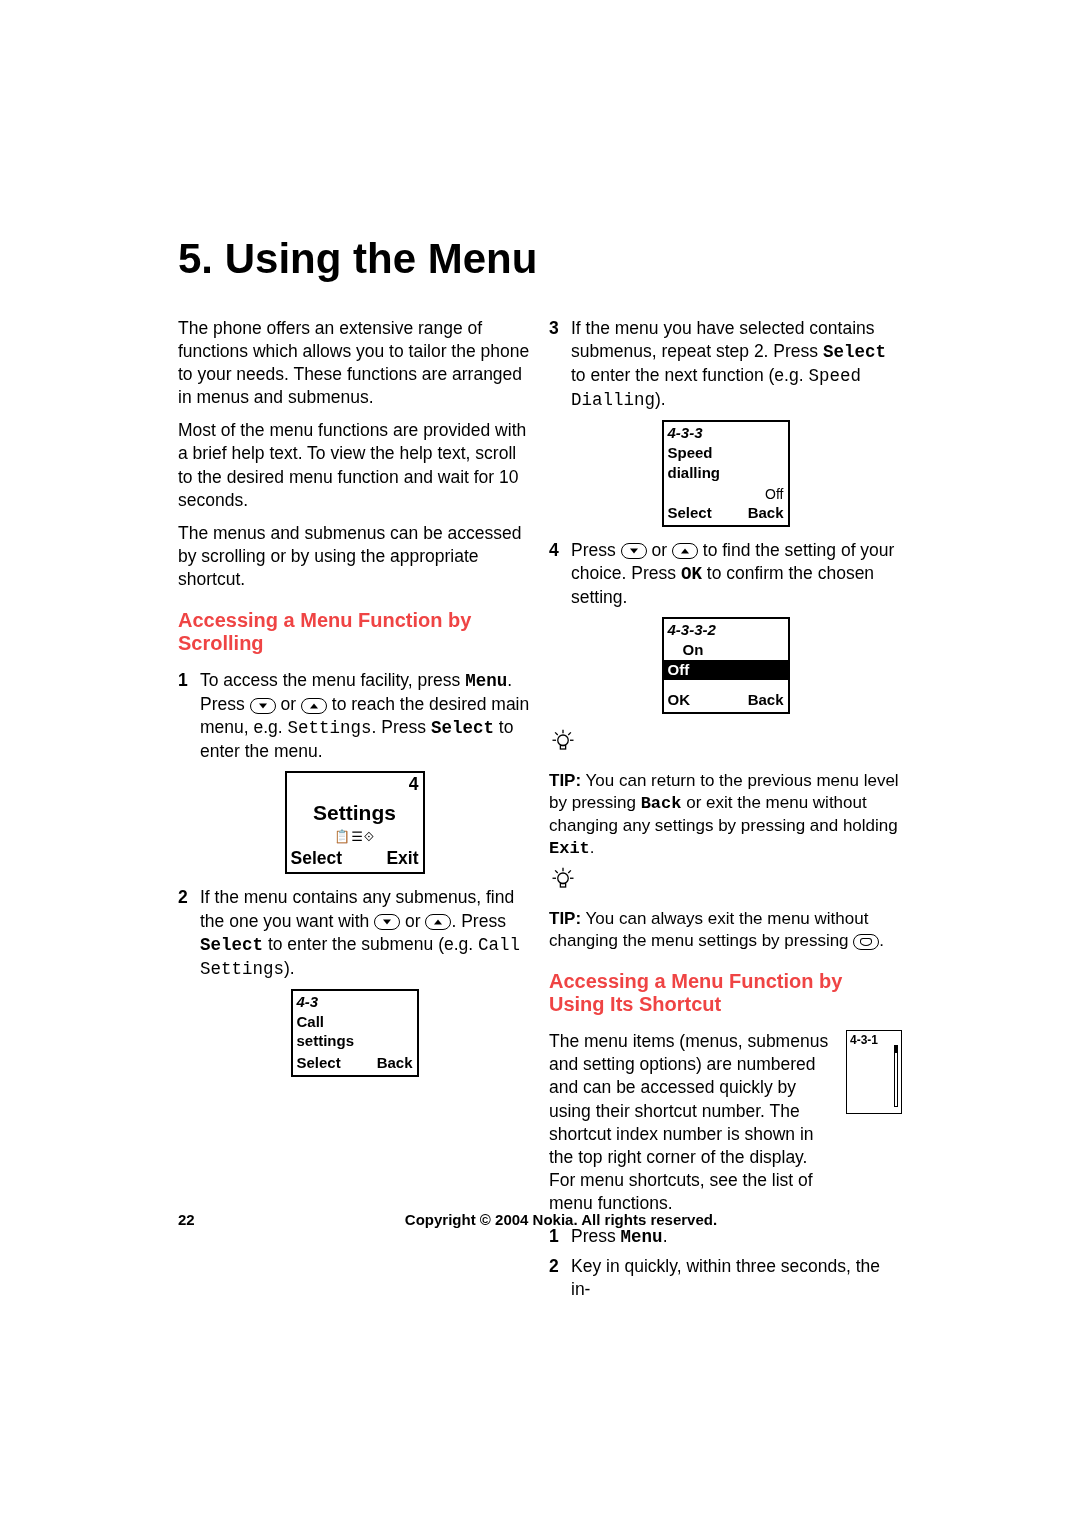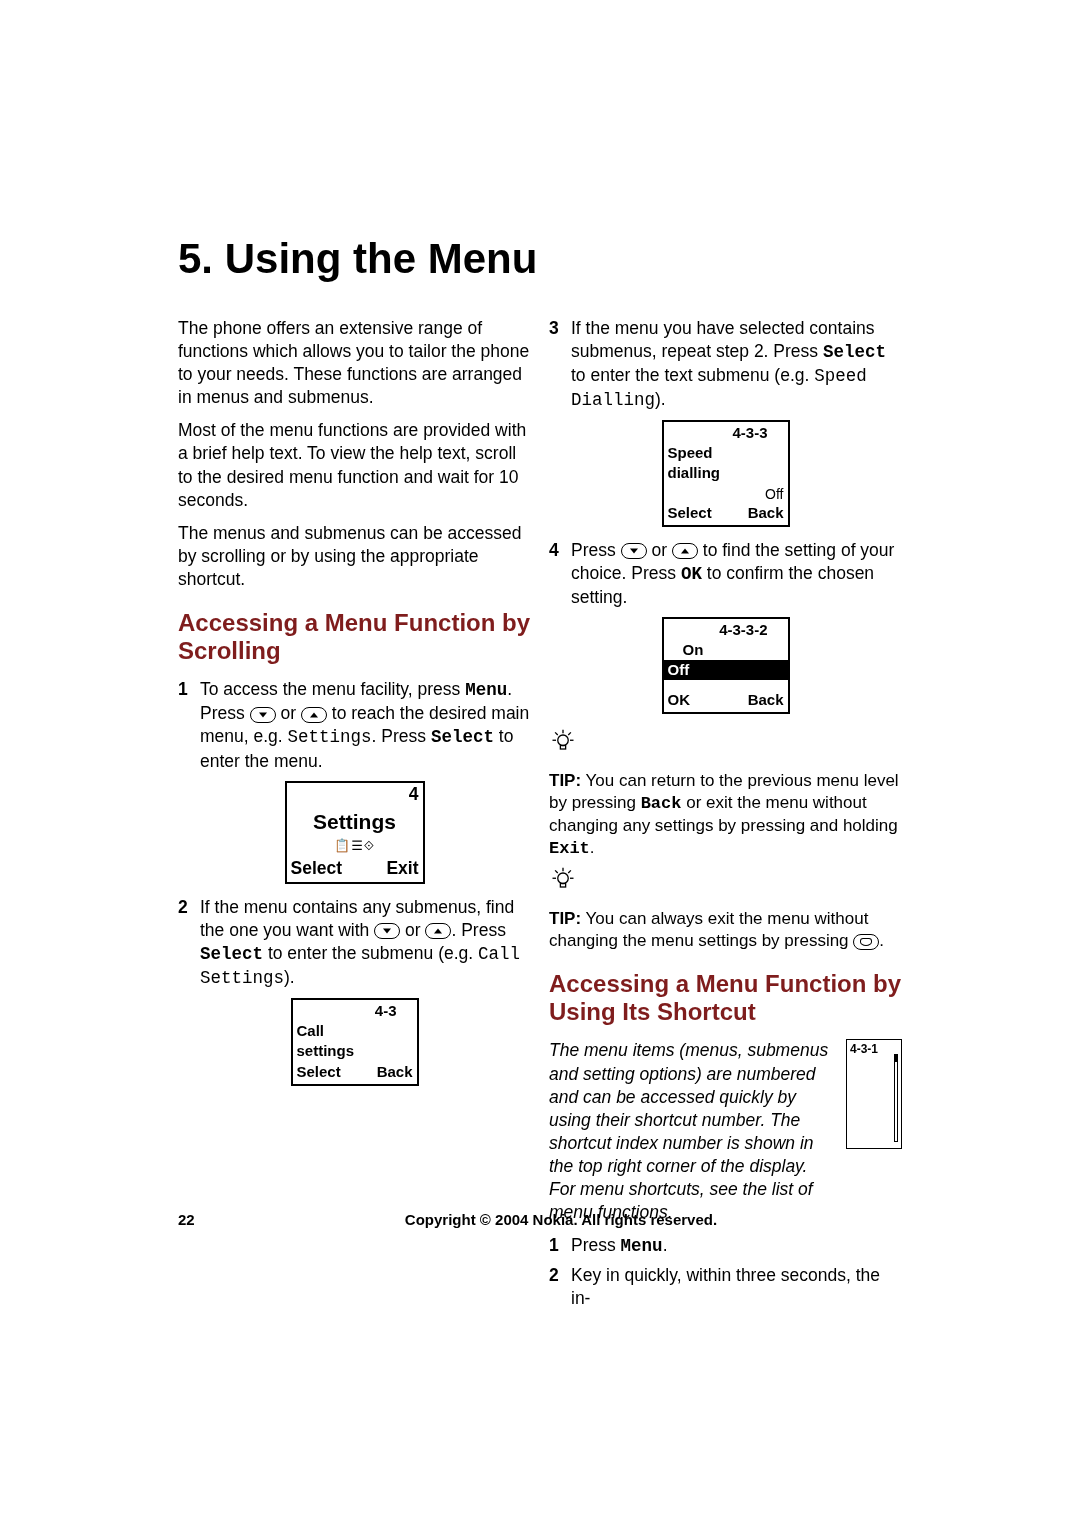--- a/index.html
+++ b/index.html
@@ -23,26 +23,26 @@
     display: flex;
     gap: 18px;
   }
   .col {
     flex: 1;
     font-size: 17.5px;
     line-height: 1.32;
   }
   .col p { margin-bottom: 10px; }
   h2 {
-    font-size: 24px;
+    font-size: 20px;
     font-weight: 700;
     line-height: 1.15;
     margin-top: 18px;
     margin-bottom: 14px;
-    color: #7f1d1d;
+    color: #ef4444;
   }
   ol { list-style: none; padding: 0; }
   ol > li {
     display: flex;
     margin-bottom: 6px;
   }
   ol > li .num {
     font-weight: 700;
     min-width: 22px;
     flex-shrink: 0;
@@ -82,21 +82,21 @@
     width: 10px; height: 6px;
     border: 1.2px solid #000;
     border-radius: 3px 3px 6px 6px / 3px 3px 4px 4px;
   }
   .screen-centered { display:flex; justify-content:center; margin: 8px 0 12px; }
   .screen {
     border: 2px solid #000;
     font-family: Arial, sans-serif;
     background: #fff;
   }
-  .screen .top { display:flex; justify-content:flex-end; font-weight:700; padding: 1px 20px 0; font-size: 15px;}
+  .screen .top { display:flex; font-weight:700; padding: 1px 4px 0; font-size: 15px; font-style: italic;}
   .screen .mid { padding: 0 4px 2px; font-weight:700; font-size: 15px; min-height: 20px;}
   .screen .bot { display:flex; justify-content:space-between; font-weight:700; padding: 0 4px 2px; font-size: 15px;}
   .screen.settings-screen { width: 140px; text-align:center; }
   .screen.settings-screen .big { font-size: 21px; font-weight:700; padding-top:2px;}
   .screen.settings-screen .icons-row { font-size: 13px; letter-spacing: 1px; padding: 2px 0;}
   .screen.settings-screen .top-row { display:flex; justify-content:flex-end; padding: 0 4px; font-weight:700;}
   .screen.settings-screen .bot-row { display:flex; justify-content:space-between; padding: 0 4px 2px; font-weight:700;}
   .screen.small { width: 128px; }
   .screen-wrap { position:relative; }
   .screen .off-row { text-align:right; padding: 0 4px; font-size:14px;}
@@ -117,34 +117,34 @@
   .tip-block .bulb svg { width: 28px; height: 28px; }
   .tip-block .tip-body { flex:1; font-size: 17px; line-height:1.3;}
   .tip-label { font-weight:700; }
   .shortcut-side {
     float: right;
     width: 56px;
     margin-left: 8px;
   }
   .shortcut-box {
     border: 1.5px solid #000;
-    height: 110px;
+    height: 84px;
     position: relative;
     font-size: 12px;
     font-weight: 700;
     padding: 2px 3px;
   }
   .shortcut-box .sb-scroll {
     position:absolute; right:3px; top:14px; bottom:6px; width:4px;
     border:1px solid #000;
   }
   .shortcut-box .sb-scroll::before {
     content:""; position:absolute; top:-1px; left:-1px; right:-1px; height:8px; background:#000;
   }
-  .intro-short { overflow: hidden; font-style: italic; }
+  .intro-short { overflow: hidden; }
   .footer {
     position: absolute;
     bottom: 300px;
     left: 178px; right: 196px;
     display:flex;
     align-items:center;
     font-size: 15px;
   }
   .footer .pg { font-weight:700; width: 60px;}
   .footer .cp { flex:1; text-align:center; font-weight:700; }
@@ -213,21 +213,21 @@
           </div>
         </div>
       </div>
     </div>
 
     <div class="col">
       <ol>
         <li>
           <span class="num">3</span>
           <span class="body">
-            <span>If the menu you have selected contains sub­menus, repeat step 2. Press </span><span class="menuterm">Select</span><span> to enter the text submenu (e.g. </span><span class="screenterm">Speed Dial­ling</span><span>).</span>
+            <span>If the menu you have selected contains sub­menus, repeat step 2. Press </span><span class="menuterm">Select</span><span> to enter the next function (e.g. </span><span class="screenterm">Speed Dial­ling</span><span>).</span>
           </span>
         </li>
       </ol>
 
       <div class="screen-centered">
         <div class="screen small">
           <div class="top">
               <span>4-3-3</span>
             </div>
           <div class="mid">

